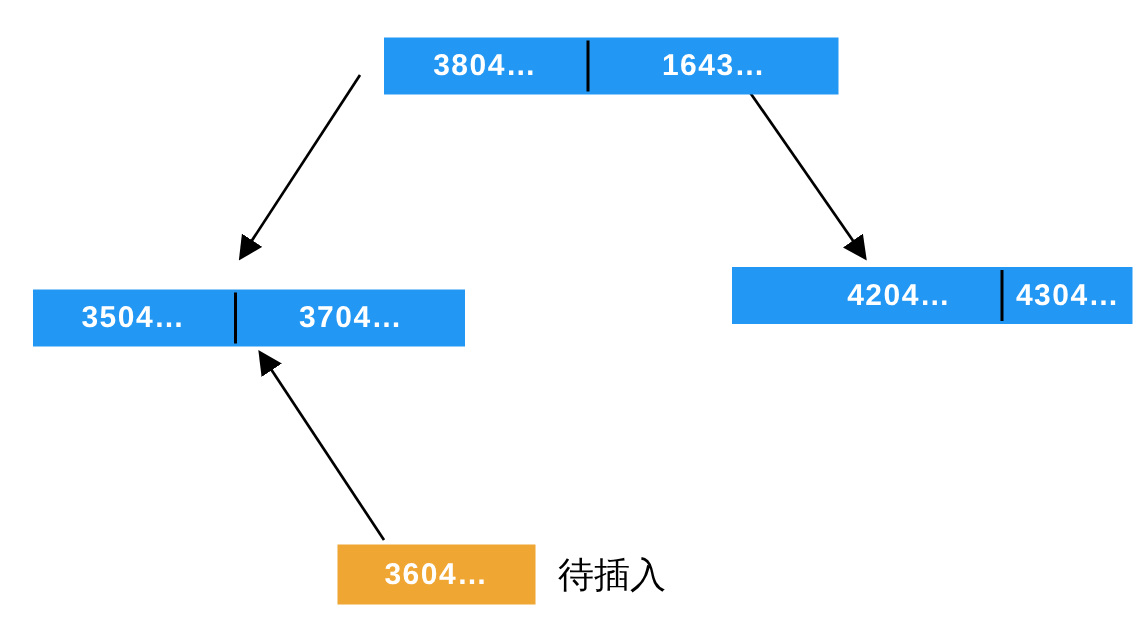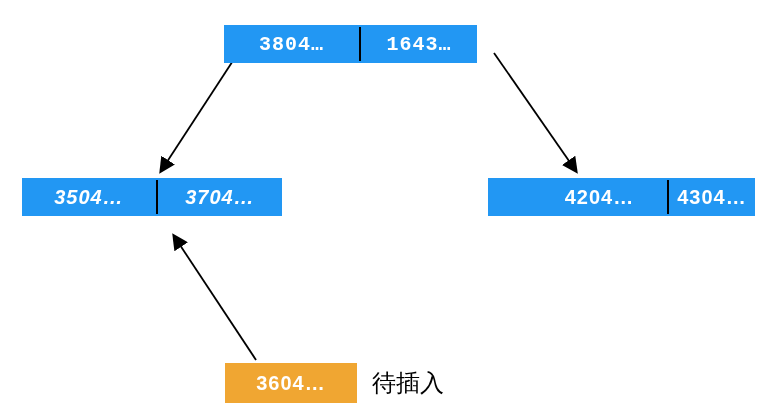--- a/index.html
+++ b/index.html
@@ -44,24 +44,24 @@
     font-weight: bold;
     font-size: 20px;
     letter-spacing: 1px;
     white-space: nowrap;
   }
   .divider {
     width: 2px;
     background: var(--line-black);
     margin: 2px 0;
   }
-  .node-root  { left: 224px; top: 25px;  width: 253px; height: 38px; font-family: Liberation Mono, monospace; }
+  .node-root  { left: 256px; top: 25px;  width: 303px; height: 38px; }
   .node-root .cell-left  { width: 135px; }
   .node-root .cell-right { flex: 1; }
-  .node-left  { left: 22px;  top: 178px; width: 260px; height: 38px; font-style: italic; }
+  .node-left  { left: 22px;  top: 193px; width: 288px; height: 38px; }
   .node-left .cell-left  { width: 134px; }
   .node-left .cell-right { flex: 1; }
   .node-right { left: 488px; top: 178px; width: 267px; height: 38px; padding-left: 44px; }
   .node-right .cell-left  { width: 135px; }
   .node-right .cell-right { flex: 1; }
   .node-insert { left: 225px; top: 363px; width: 132px; height: 40px; }
   .node-insert .cell-single { flex: 1; }
   .insert-label {
     position: absolute;
     left: 372px; top: 363px;

